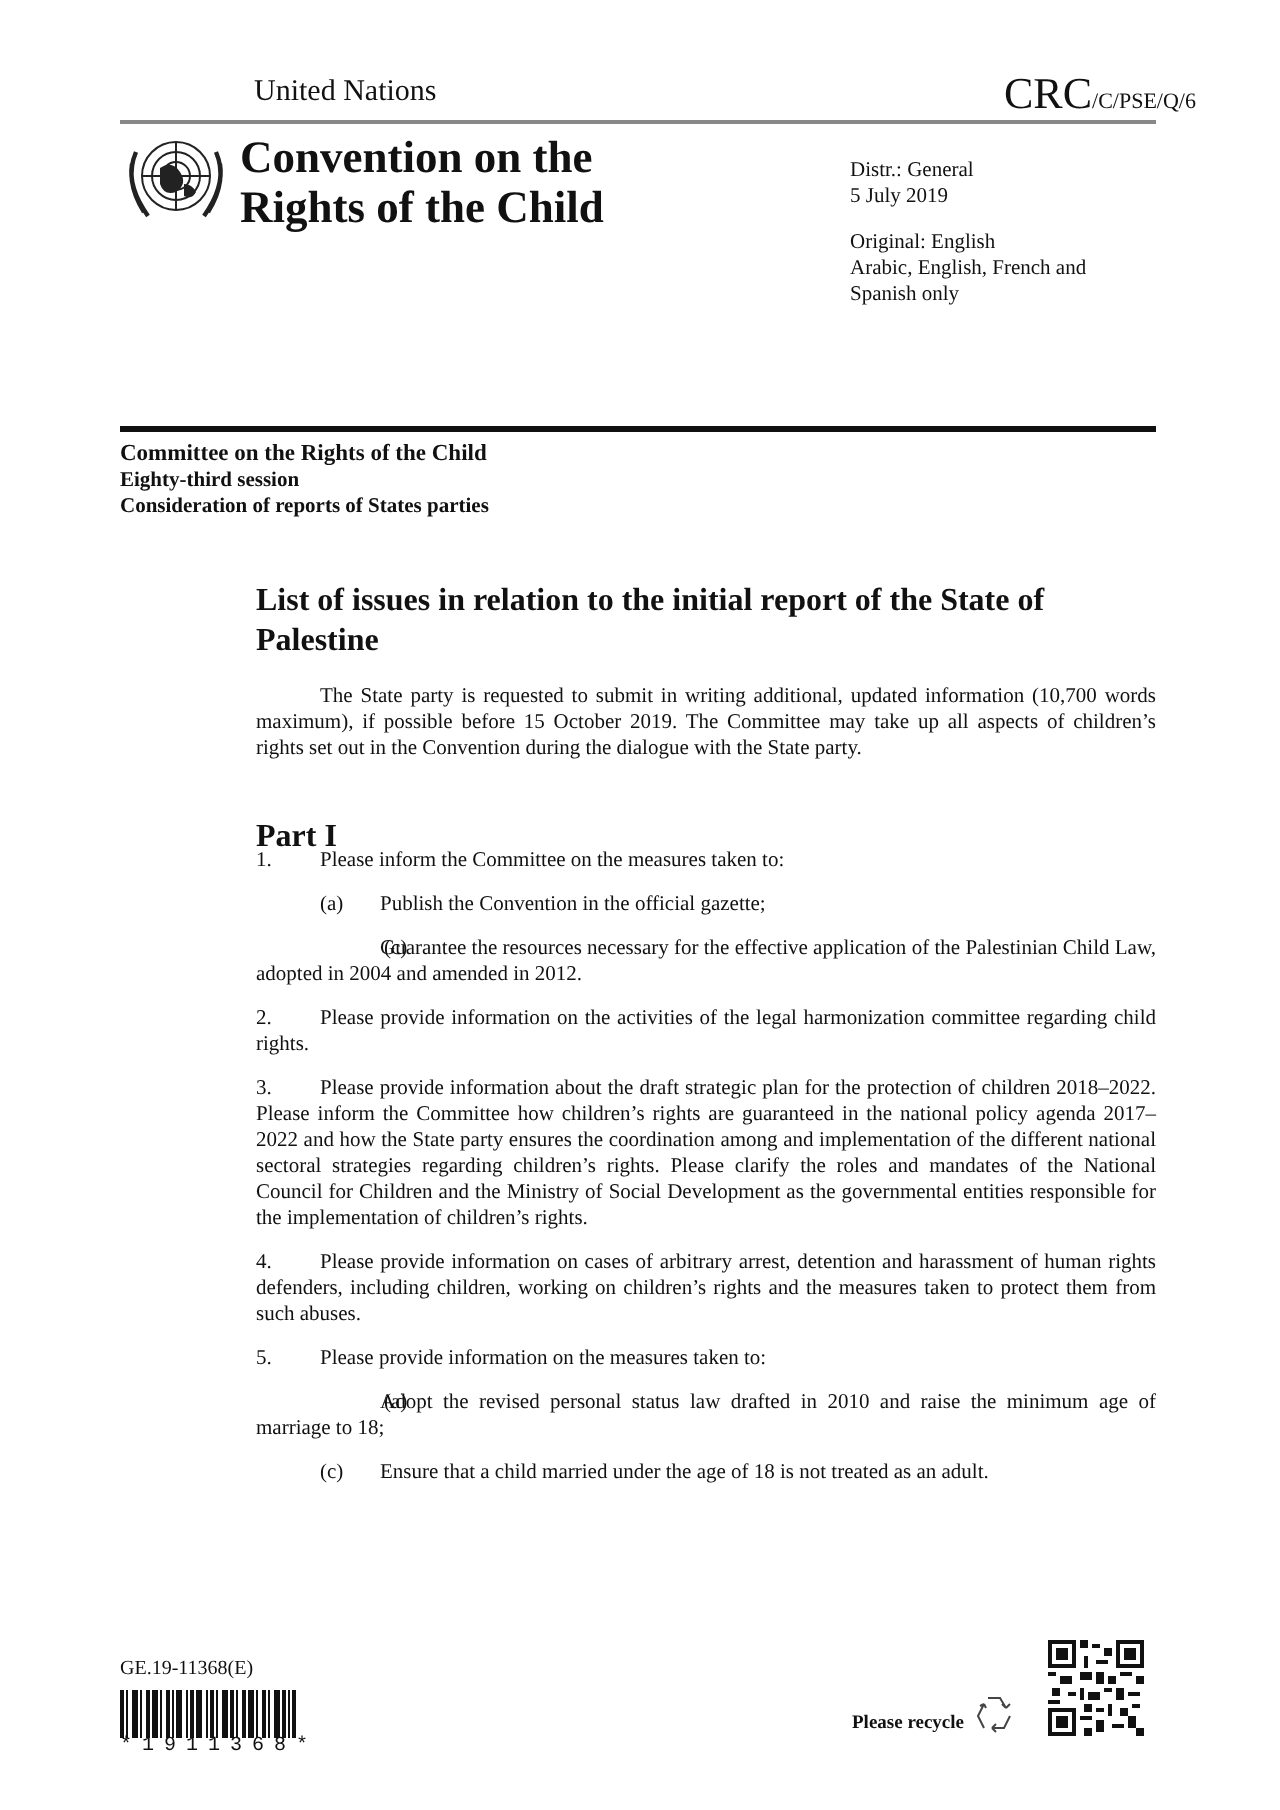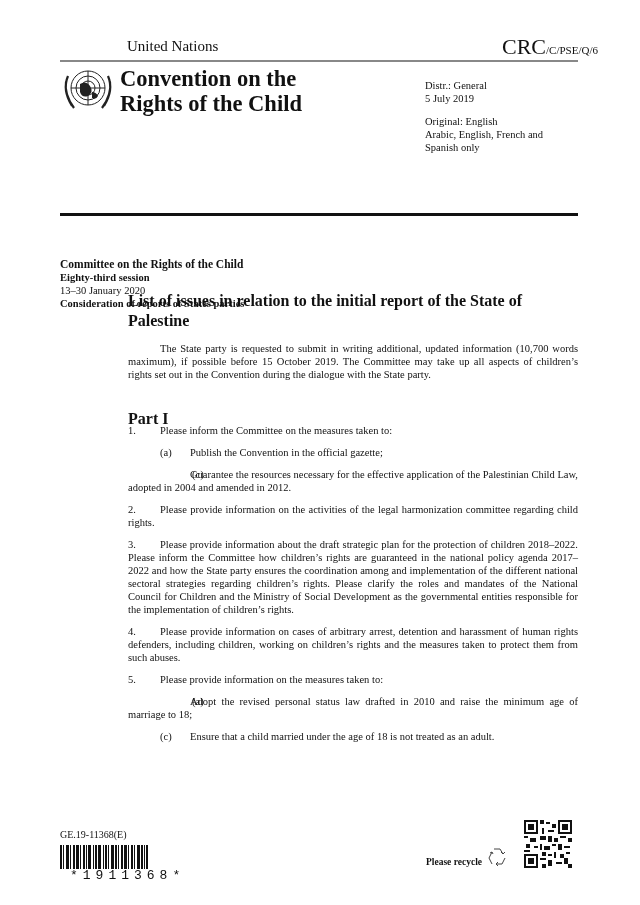--- a/index.html
+++ b/index.html
@@ -9,35 +9,35 @@
   .un { left:127px; top:38px; font-size:15px; }
   .sym { right:42px; top:34px; font-size:22px; }
   .sym small { font-size:11px; }
   .rule1 { left:60px; top:60px; width:518px; height:2px; background:#888; }
   .emblem { left:60px; top:64px; width:56px; height:52px; }
   .title { left:120px; top:66px; font-size:22.5px; font-weight:bold; line-height:25px; }
   .distr { left:425px; top:79px; font-size:10.5px; line-height:13px; }
   .distr p { margin:0; }
   .distr .gap { height:10px; }
   .rule2 { left:60px; top:213px; width:518px; height:3px; background:#111; }
-  .comm { left:60px; top:221px; font-size:10.5px; line-height:13px;margin-top:37px; }
+  .comm { left:60px; top:221px; font-size:10.5px; line-height:13px; }
   .comm .c1 { font-weight:bold; font-size:11.5px; }
   .comm .b { font-weight:bold; }
   .loi { left:128px; top:291px; width:440px; font-size:16px; font-weight:bold; line-height:20px; }
   .body { left:128px; width:450px; font-size:10.5px; line-height:13px; text-align:justify; }
   .body p { margin:0; }
   .ind { text-indent:32px; }
   .num { display:inline-block; width:32px; }
   .sub { display:inline-block; width:30px; }
   .subrow { padding-left:32px; }
   .part { left:128px; top:410px; font-size:16px; font-weight:bold;text-align:right; }
   .footer-code { left:60px; top:829px; font-size:10px; }
   .barcode { left:60px; top:845px; width:102px; height:24px; display:flex; gap:0; }
   .barcode span { display:block; height:100%; background:#111; }
-  .bcnum { left:70px; top:868px; font-size:13px; letter-spacing:5px; font-family:"Liberation Mono", monospace; }
+  .bcnum { left:60px; top:868px; font-size:10px; letter-spacing:5px; font-family:"Liberation Mono", monospace; }
   .recycle { left:426px; top:857px; font-size:9.5px; font-weight:bold; }
   .recycle-icon { left:486px; top:846px; width:22px; height:22px; }
   .qr { left:524px; top:820px; width:48px; height:48px; }
 </style>
 </head>
 <body>
 
 <div class="abs un">United Nations</div>
 <div class="abs sym"><span>CRC</span><small>/C/PSE/Q/6</small></div>
 <div class="abs rule1"></div>
@@ -66,21 +66,20 @@
   <p>Original: English</p>
   <p>Arabic, English, French and</p>
   <p>Spanish only</p>
 </div>
 
 <div class="abs rule2"></div>
 
 <div class="abs comm">
   <div class="c1 b">Committee on the Rights of the Child</div>
   <div class="b">Eighty-third session</div>
-  <div>13–30 January 2020</div>
   <div class="b">Consideration of reports of States parties</div>
 </div>
 
 <div class="abs loi">List of issues in relation to the initial report of the State of Palestine</div>
 
 <div class="abs body" style="top:342px;">
   <p class="ind">The State party is requested to submit in writing additional, updated information (10,700 words maximum), if possible before 15 October 2019. The Committee may take up all aspects of children’s rights set out in the Convention during the dialogue with the State party.</p>
 </div>
 
 <div class="abs part">Part I</div>

